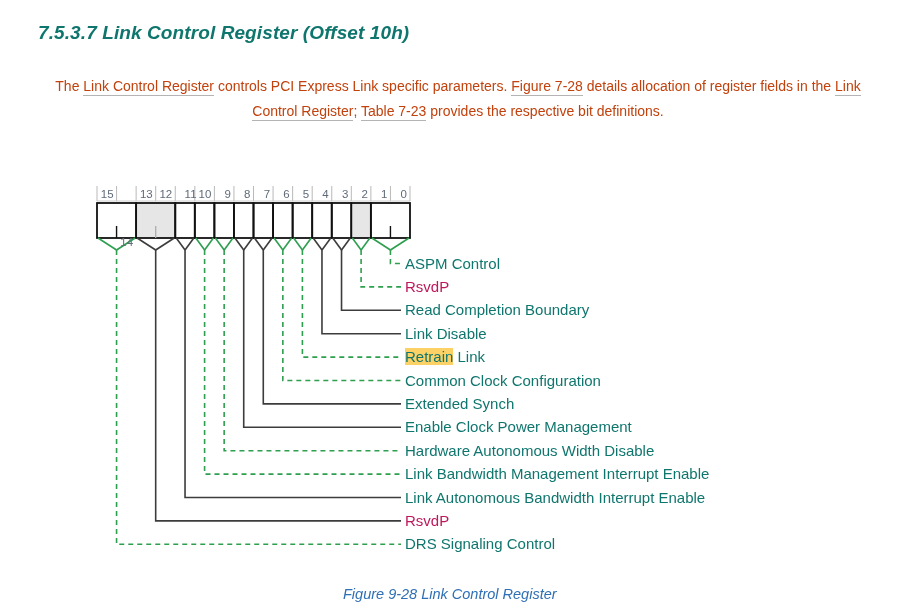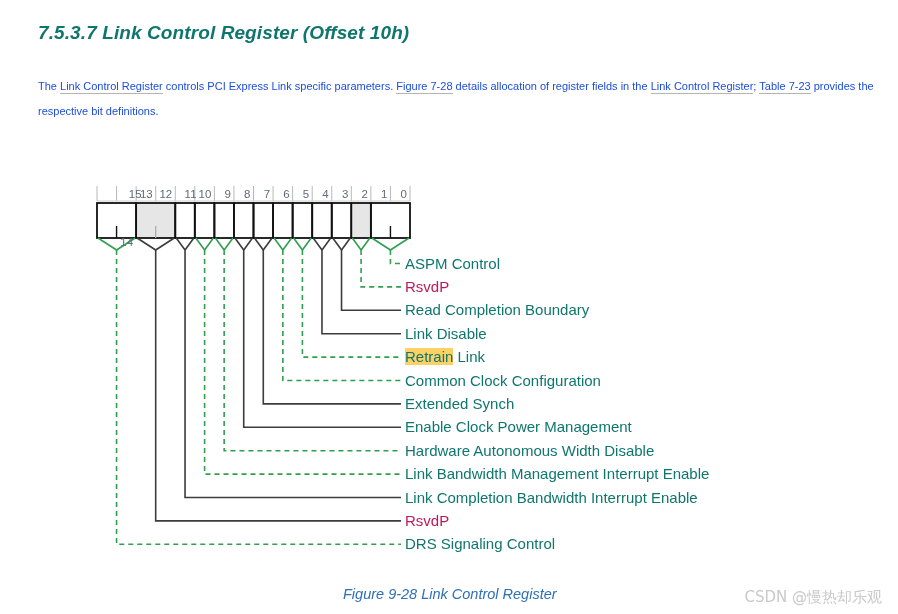--- a/index.html
+++ b/index.html
@@ -16,21 +16,21 @@
   
   #section-heading{
     position:absolute;left:38px;top:22px;
     font-size:19px;font-weight:bold;font-style:italic;
     color:#0f766e;letter-spacing:.1px;white-space:nowrap;
   }
 
   
   #intro-paragraph{
     position:absolute;left:38px;top:74px;width:840px;
-    font-size:11px;line-height:25px;color:#1d4ed8;
+    font-size:14px;line-height:25px;color:#c2410c;text-align:center;
   }
   #intro-paragraph .xref{
     border-bottom:1.5px solid #b4b4b4;
     padding-bottom:1px;
   }
 
   
   #register-figure{position:absolute;left:0;top:0;width:898px;height:614px;pointer-events:none;}
 
   .bitnum{
@@ -142,21 +142,21 @@
       <path d="M 185.03125 250 L 185.03125 497.5 L 401 497.5" stroke="#3c3c3c" stroke-width="1.6" fill="none" stroke-linecap="butt" stroke-linejoin="miter"></path>
       <path d="M 137.125 238 L 155.6875 250" stroke="#3c3c3c" stroke-width="1.6" fill="none"></path>
       <path d="M 174.25 238 L 155.6875 250" stroke="#3c3c3c" stroke-width="1.6" fill="none"></path>
       <path d="M 155.6875 250 L 155.6875 520.9 L 401 520.9" stroke="#3c3c3c" stroke-width="1.6" fill="none" stroke-linecap="butt" stroke-linejoin="miter"></path>
       <path d="M 98 238 L 116.5625 250" stroke="#2e9e4f" stroke-width="1.6" fill="none"></path>
       <path d="M 135.125 238 L 116.5625 250" stroke="#2e9e4f" stroke-width="1.6" fill="none"></path>
       <path d="M 116.5625 250 L 116.5625 544.3 L 401 544.3" stroke="#2e9e4f" stroke-width="1.6" fill="none" stroke-linecap="butt" stroke-linejoin="miter" stroke-dasharray="5,4"></path>
     </svg>
 
   <div id="bitnum-layer">
-      <div class="bitnum" style="left: 97px; width: 16.5625px; margin-left: 28px;">15</div>
+      <div class="bitnum" style="left: 97px; width: 16.5625px;">15</div>
       <div class="bitnum" style="left: 116.562px; width: 16.5625px; margin-top: 48px;">14</div>
       <div class="bitnum" style="left: 136.125px; width: 16.5625px;">13</div>
       <div class="bitnum" style="left: 155.688px; width: 16.5625px;">12</div>
       <div class="bitnum" style="left: 180px; width: 16.5625px; text-align: right;">11</div>
       <div class="bitnum" style="left: 194.812px; width: 16.5625px;">10</div>
       <div class="bitnum" style="left: 214.375px; width: 16.5625px;">9</div>
       <div class="bitnum" style="left: 233.938px; width: 16.5625px;">8</div>
       <div class="bitnum" style="left: 253.5px; width: 16.5625px;">7</div>
       <div class="bitnum" style="left: 273.062px; width: 16.5625px;">6</div>
       <div class="bitnum" style="left: 292.625px; width: 16.5625px;">5</div>
@@ -170,22 +170,21 @@
       <div class="field-label" style="top: 254.5px;">ASPM Control</div>
       <div class="field-label rsvd" style="top: 277.9px;">RsvdP</div>
       <div class="field-label" style="top: 301.3px;">Read Completion Boundary</div>
       <div class="field-label" style="top: 324.7px;">Link Disable</div>
       <div class="field-label" style="top: 348.1px;"><span class="hl">Retrain</span> Link</div>
       <div class="field-label" style="top: 371.5px;">Common Clock Configuration</div>
       <div class="field-label" style="top: 394.9px;">Extended Synch</div>
       <div class="field-label" style="top: 418.3px;">Enable Clock Power Management</div>
       <div class="field-label" style="top: 441.7px;">Hardware Autonomous Width Disable</div>
       <div class="field-label" style="top: 465.1px;">Link Bandwidth Management Interrupt Enable</div>
-      <div class="field-label" style="top: 488.5px;">Link Completion Bandwidth Interrupt Enable</div>
+      <div class="field-label" style="top: 488.5px;">Link Autonomous Bandwidth Interrupt Enable</div>
       <div class="field-label rsvd" style="top: 511.9px;">RsvdP</div>
       <div class="field-label" style="top: 535.3px;">DRS Signaling Control</div>
     </div>
 
   <div id="figure-caption">Figure  9-28  Link Control Register</div>
 
-  <div id="watermark">CSDN @慢热却乐观</div>
 
 </div>
 
 </body></html>

